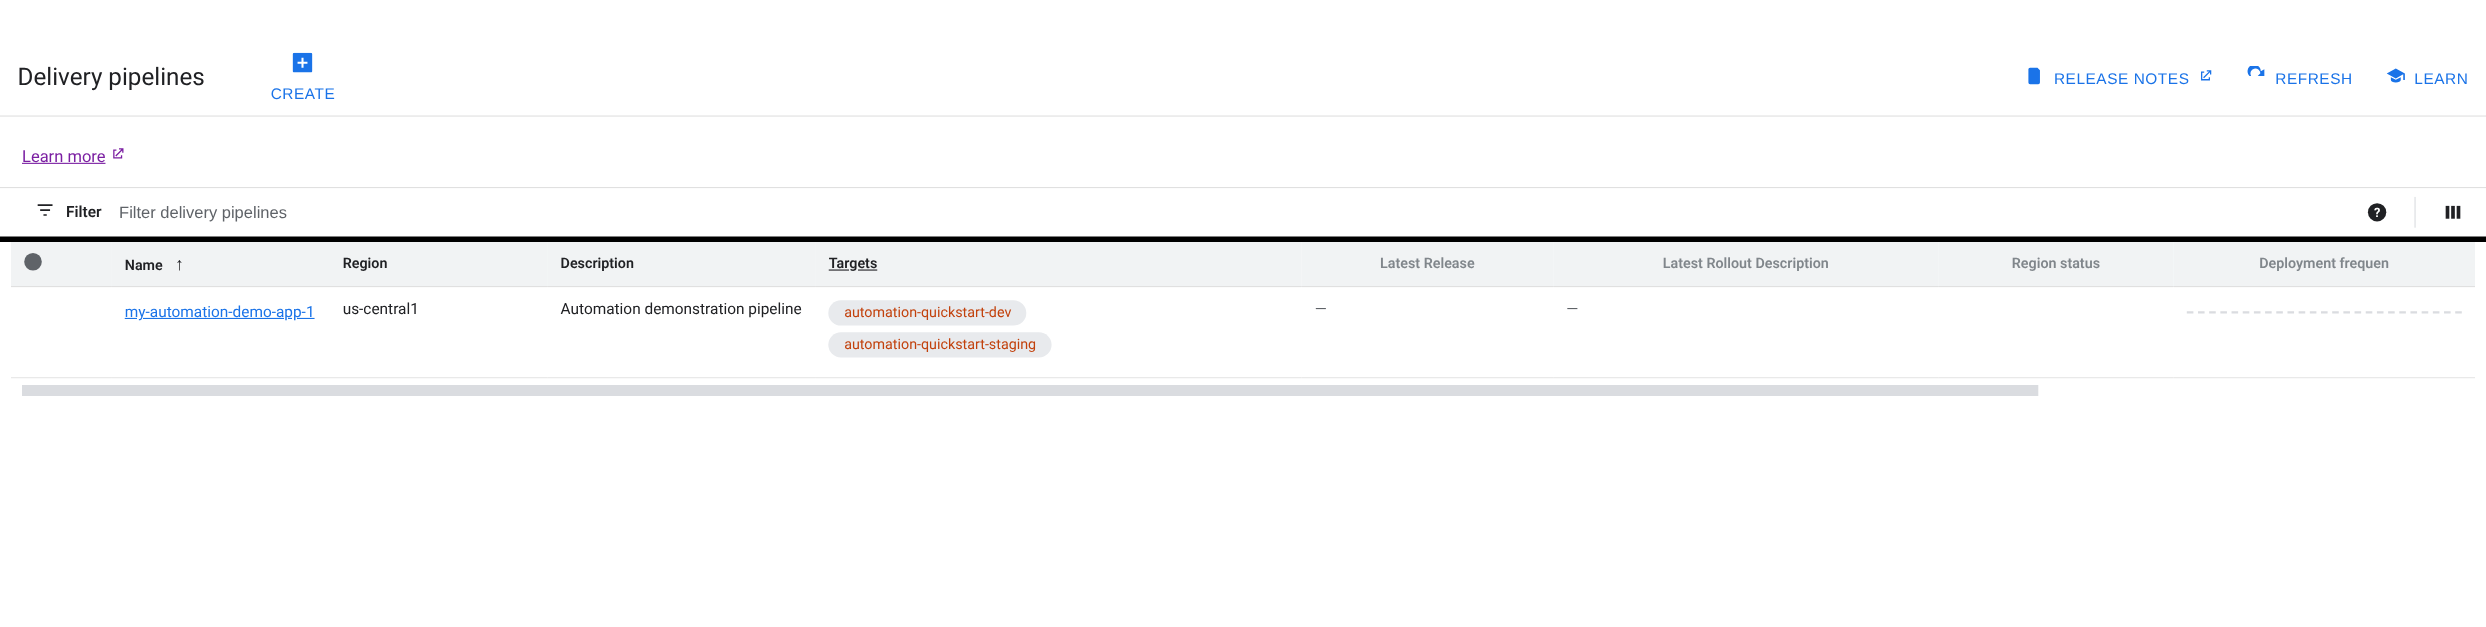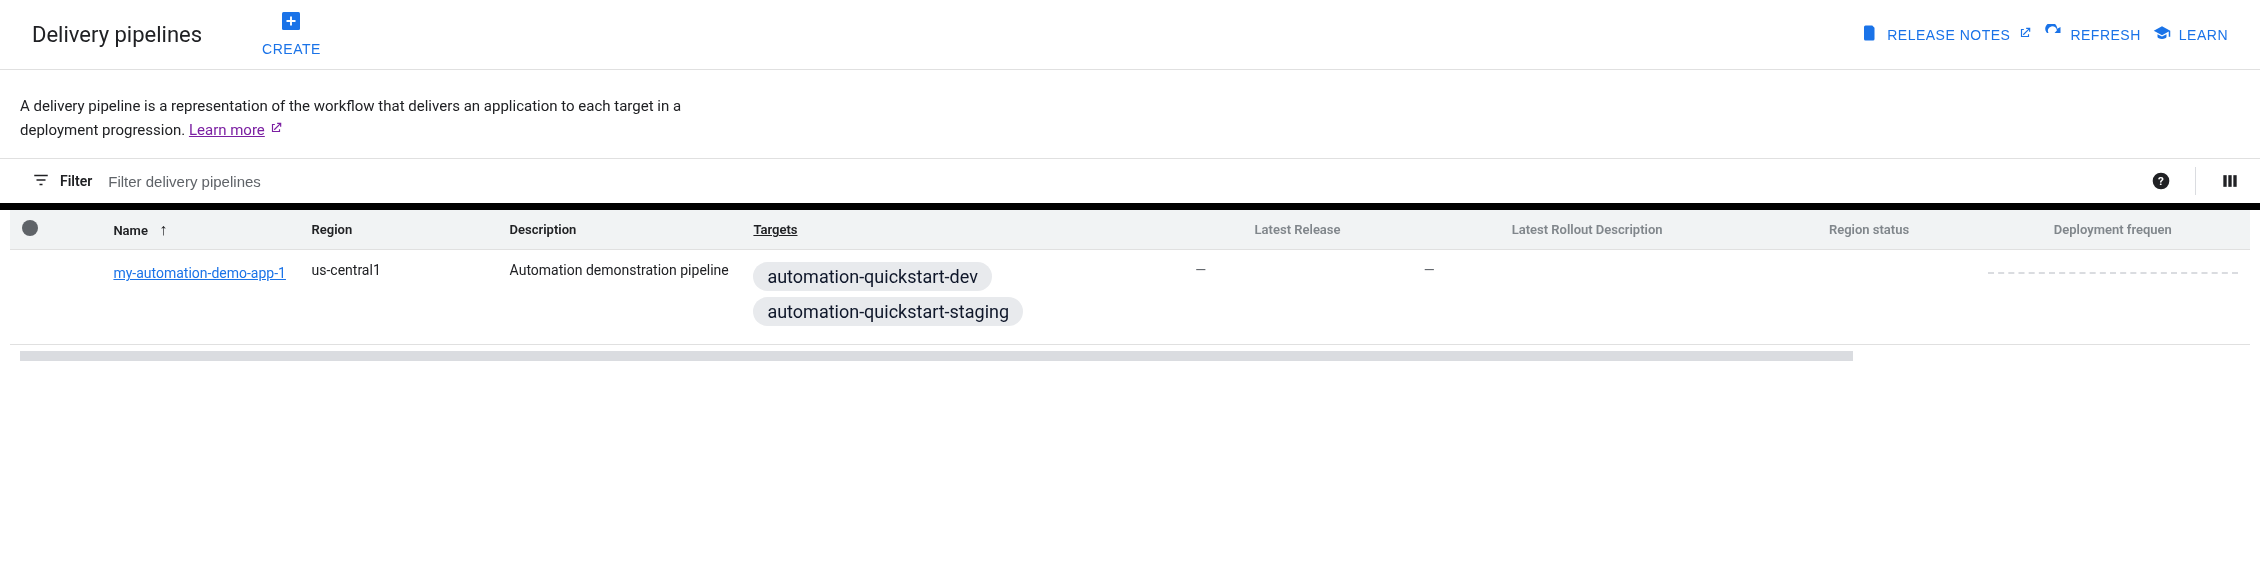--- a/index.html
+++ b/index.html
@@ -5,33 +5,34 @@
     * { box-sizing: border-box; margin: 0; padding: 0; }
     body {
       font-family: 'Google Sans', Roboto, Arial, sans-serif;
       font-size: 14px;
       color: #202124;
       background: #fff;
     }
     .header {
       display: flex;
       align-items: center;
-      padding: 12px 32px;
+      padding: 12px 16px;
       border-bottom: 1px solid #e0e0e0;
       gap: 60px;
+      margin-top: 36px;
     }
     .page-title {
       font-size: 22px;
       font-weight: 400;
       color: #202124;
     }
     .header-actions {
       display: flex;
       align-items: flex-end;
-      gap: 12px;
+      gap: 30px;
       margin-left: auto;
     }
     .action-btn {
       display: flex;
       align-items: center;
       gap: 8px;
       color: #1a73e8;
       font-size: 14px;
       font-weight: 500;
       letter-spacing: 0.5px;
@@ -56,21 +57,21 @@
       display: inline-flex;
       align-items: center;
       gap: 4px;
     }
     .learn-more-link svg { fill: #7b1fa2; }
     .filter-bar {
       display: flex;
       align-items: center;
       padding: 8px 20px 8px 32px;
       border-top: 1px solid #e0e0e0;
-      border-bottom: 7px solid #000000;
+      border-bottom: 5px solid #000000;
       gap: 16px;
     }
     .filter-label {
       font-weight: 600;
       font-size: 14px;
       display: flex;
       align-items: center;
       gap: 10px;
     }
     .filter-input {
@@ -138,24 +139,24 @@
     }
     .link {
       color: #1a73e8;
       text-decoration: underline;
       cursor: pointer;
       line-height: 1.7;
     }
     .chip {
       display: inline-block;
       background: #e8eaed;
-      color: #0f172a;
+      color: #c2410c;
       border-radius: 16px;
       padding: 4px 14px;
-      font-size: 18px;
+      font-size: 13px;
       margin-bottom: 6px;
       cursor: pointer;
     }
     .dash { color: #5f6368; }
     .scroll-track {
       margin: 6px 20px 0 20px;
       height: 10px;
       background: #dadce0;
       width: calc(82% - 20px);
     }
@@ -215,21 +216,20 @@
         <svg width="18" height="18" viewBox="0 0 24 24">
             <path d="M12 3L1 9l11 6 9-4.91V17h2V9L12 3zm-6 10.5V17c0 1.66 2.69 3 6 3s6-1.34 6-3v-3.5l-6 3.27-6-3.27z"></path>
           </svg>
       </span>
       <span>Learn</span>
     </button>
   </div>
 </div>
 
 <div class="description-block">
-  <span>A delivery pipeline is a representation of the workflow that delivers an application to each target in a deployment progression. </span>
   <a class="learn-more-link">
     <span>Learn more</span>
     <span>
       <svg width="14" height="14" viewBox="0 0 24 24">
           <path d="M14 3h7v7h-2V6.41l-9.29 9.3-1.42-1.42L17.59 5H14V3zM5 5h5v2H7v10h10v-3h2v5H5V5z"></path>
         </svg>
     </span>
   </a>
 </div>
 

